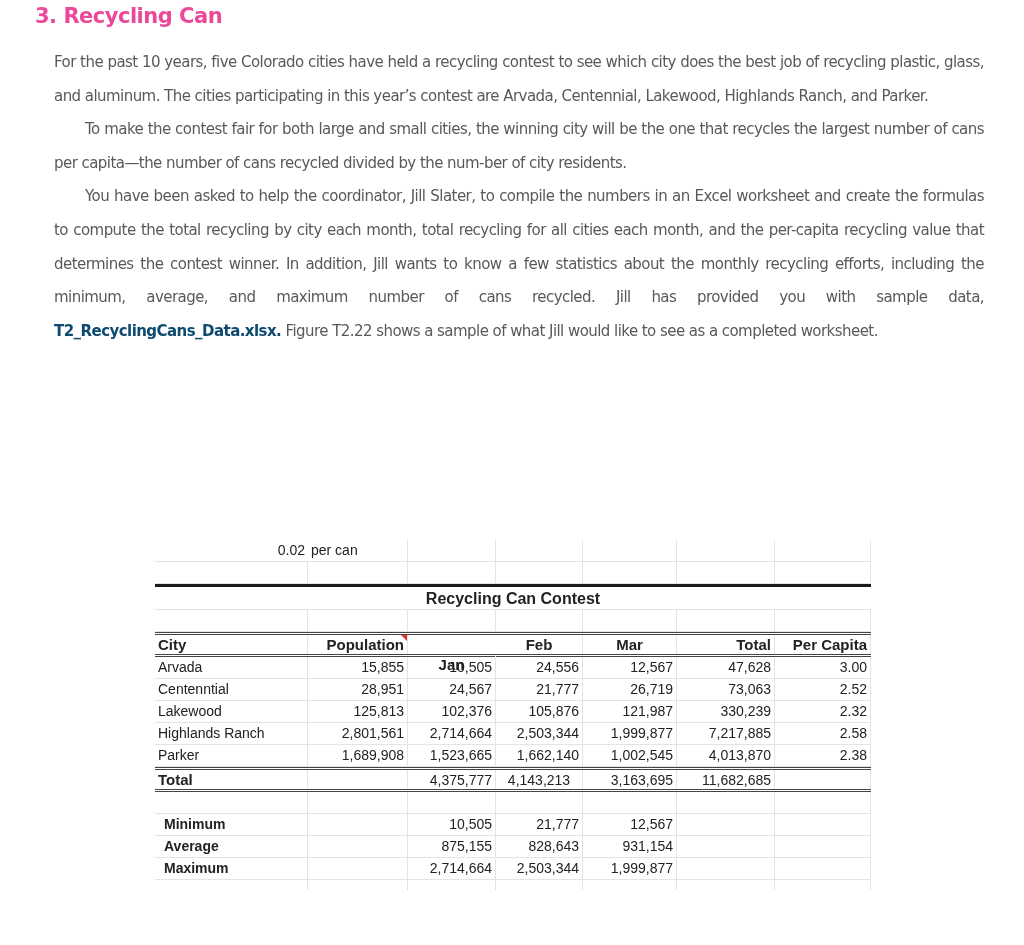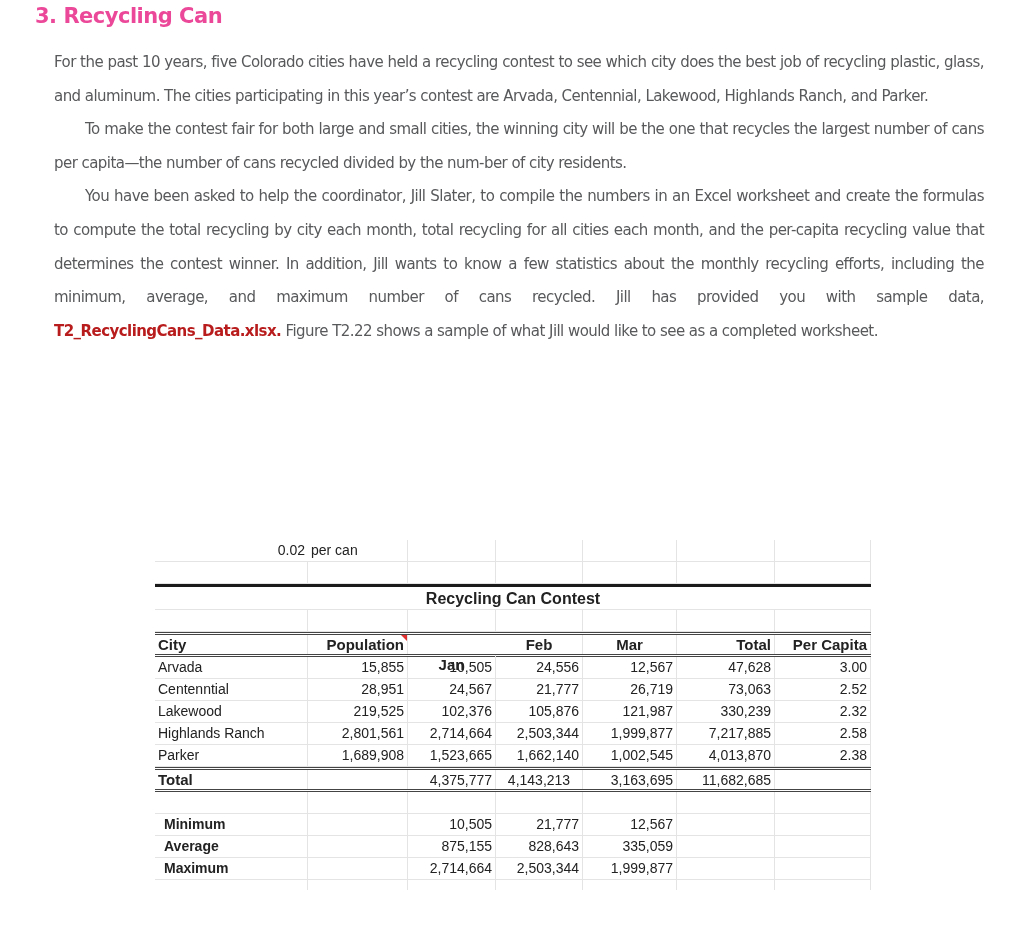--- a/index.html
+++ b/index.html
@@ -1,21 +1,21 @@
 <!DOCTYPE html>
 <html><head>
 <meta charset="utf-8">
 <style>
   html, body { margin: 0; padding: 0; background: #ffffff; }
   body { width: 1024px; height: 945px; position: relative; overflow: hidden; font-family: "Liberation Sans", sans-serif; }
   .heading { position: absolute; left: 35px; top: 4px; font-family: "DejaVu Sans", sans-serif; font-weight: bold; font-size: 21px; color: #ec4899; letter-spacing: -0.5px; }
   .body-text { position: absolute; left: 54px; top: 46px; width: 930px; font-family: "DejaVu Sans", sans-serif; font-size: 15px; line-height: 33.6px; color: #58595b; letter-spacing: -0.55px; }
   .body-text p { margin: 0; text-align: justify; text-align-last: left; }
   .body-text p.indent { text-indent: 31px; }
-  .body-text b { color: #b91c1c; margin-top: 12px; }
+  .body-text b { color: #0c4a6e; margin-top: 12px; }
 
   .sheet { position: absolute; left: 155px; top: 540px; width: 716px; }
   .row { position: relative; height: 21px; display: flex; border-bottom: 1px solid #e4e4e4; }
   .cell { box-sizing: border-box; height: 21px; line-height: 21px; font-size: 14px; color: #222; padding: 0 3px; border-right: 1px solid #e4e4e4; white-space: nowrap; overflow: visible; }
   .c0 { width: 153px; } .c1 { width: 100px; } .c2 { width: 88px; } .c3 { width: 87px; } .c4 { width: 94px; } .c5 { width: 98px; } .c6 { width: 96px; border-right: 1px solid #e4e4e4; }
   .r { text-align: right; } .c { text-align: center; } .b { font-weight: bold; }
   .noborder { border-right: none; }
   .thick-top { border-top: 3px solid #1a1a1a; }
   .double-bottom { border-bottom: 3px double #444; }
   .double-top { border-top: 3px double #444; }
@@ -92,21 +92,21 @@
     <div class="cell c0">Centenntial</div>
       <div class="cell c1 r">28,951</div>
       <div class="cell c2 r">24,567</div>
       <div class="cell c3 r">21,777</div>
       <div class="cell c4 r">26,719</div>
       <div class="cell c5 r">73,063</div>
       <div class="cell c6 r">2.52</div>
   </div>
   <div class="row">
     <div class="cell c0">Lakewood</div>
-      <div class="cell c1 r">219,525</div>
+      <div class="cell c1 r">125,813</div>
       <div class="cell c2 r">102,376</div>
       <div class="cell c3 r">105,876</div>
       <div class="cell c4 r">121,987</div>
       <div class="cell c5 r">330,239</div>
       <div class="cell c6 r">2.32</div>
   </div>
   <div class="row">
     <div class="cell c0">Highlands Ranch</div>
       <div class="cell c1 r">2,801,561</div>
       <div class="cell c2 r">2,714,664</div>
@@ -151,21 +151,21 @@
       <div class="cell c3 r">21,777</div>
       <div class="cell c4 r">12,567</div>
       <div class="cell c5"></div>
       <div class="cell c6"></div>
   </div>
   <div class="row stats">
     <div class="cell c0 b label">Average</div>
       <div class="cell c1"></div>
       <div class="cell c2 r">875,155</div>
       <div class="cell c3 r">828,643</div>
-      <div class="cell c4 r">335,059</div>
+      <div class="cell c4 r">931,154</div>
       <div class="cell c5"></div>
       <div class="cell c6"></div>
   </div>
   <div class="row stats">
     <div class="cell c0 b label">Maximum</div>
       <div class="cell c1"></div>
       <div class="cell c2 r">2,714,664</div>
       <div class="cell c3 r">2,503,344</div>
       <div class="cell c4 r">1,999,877</div>
       <div class="cell c5"></div>

